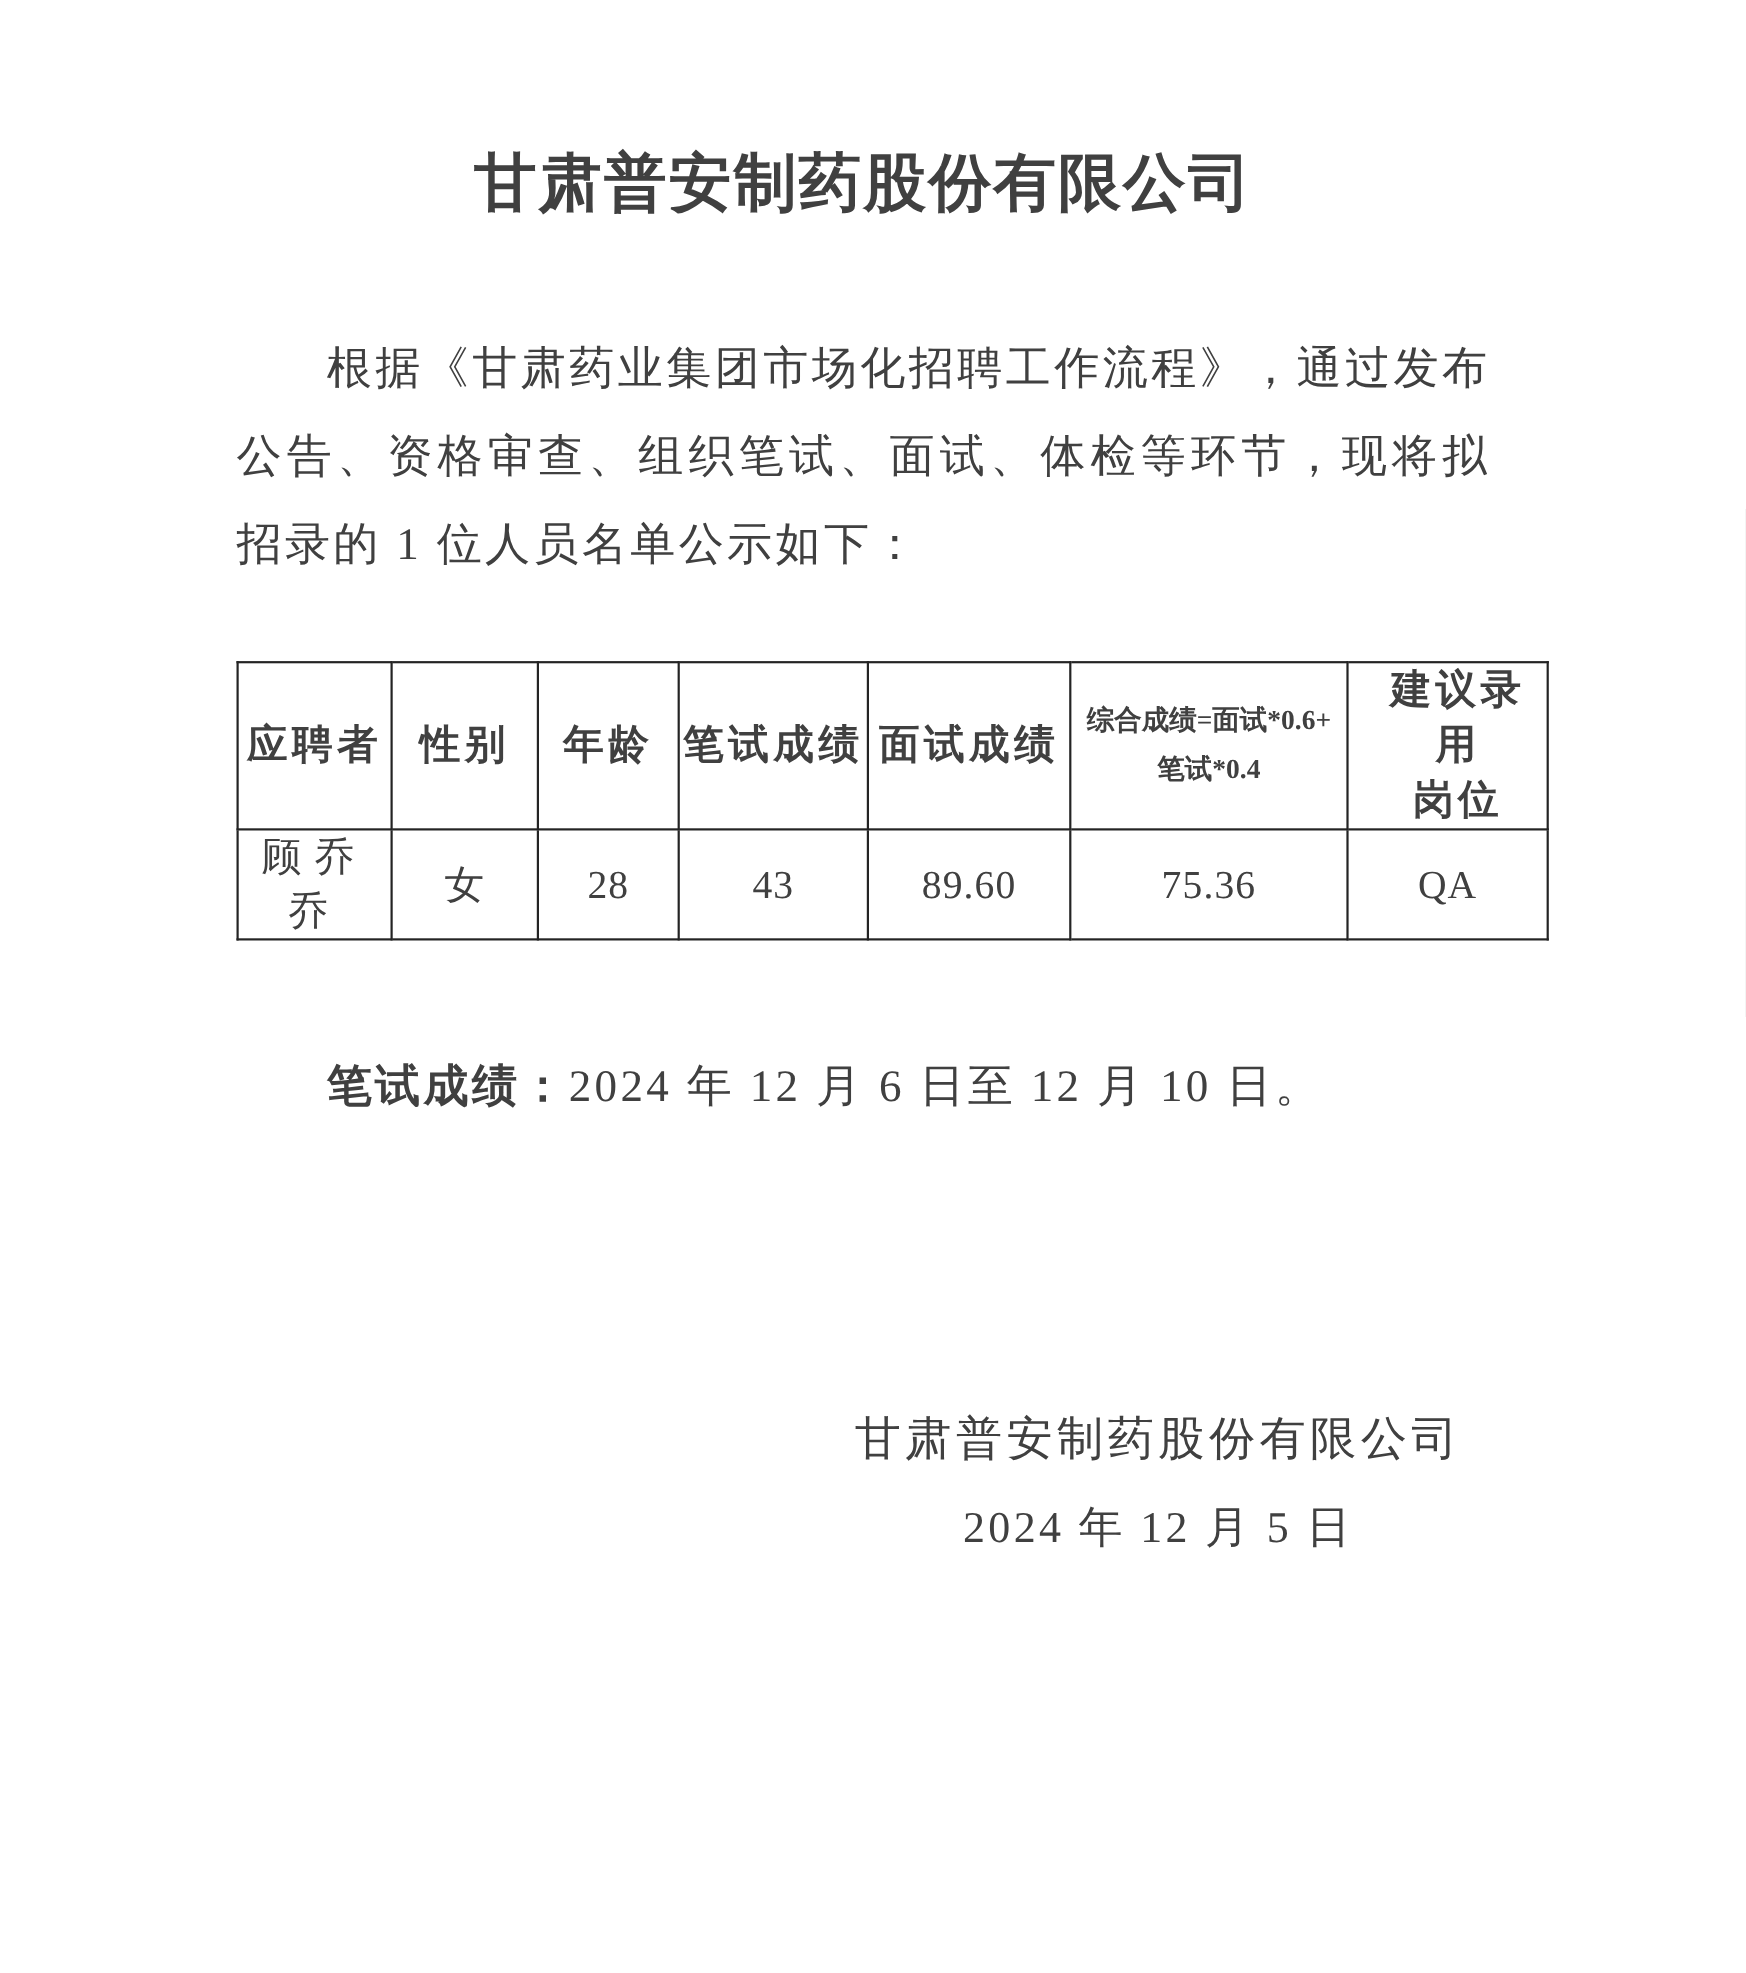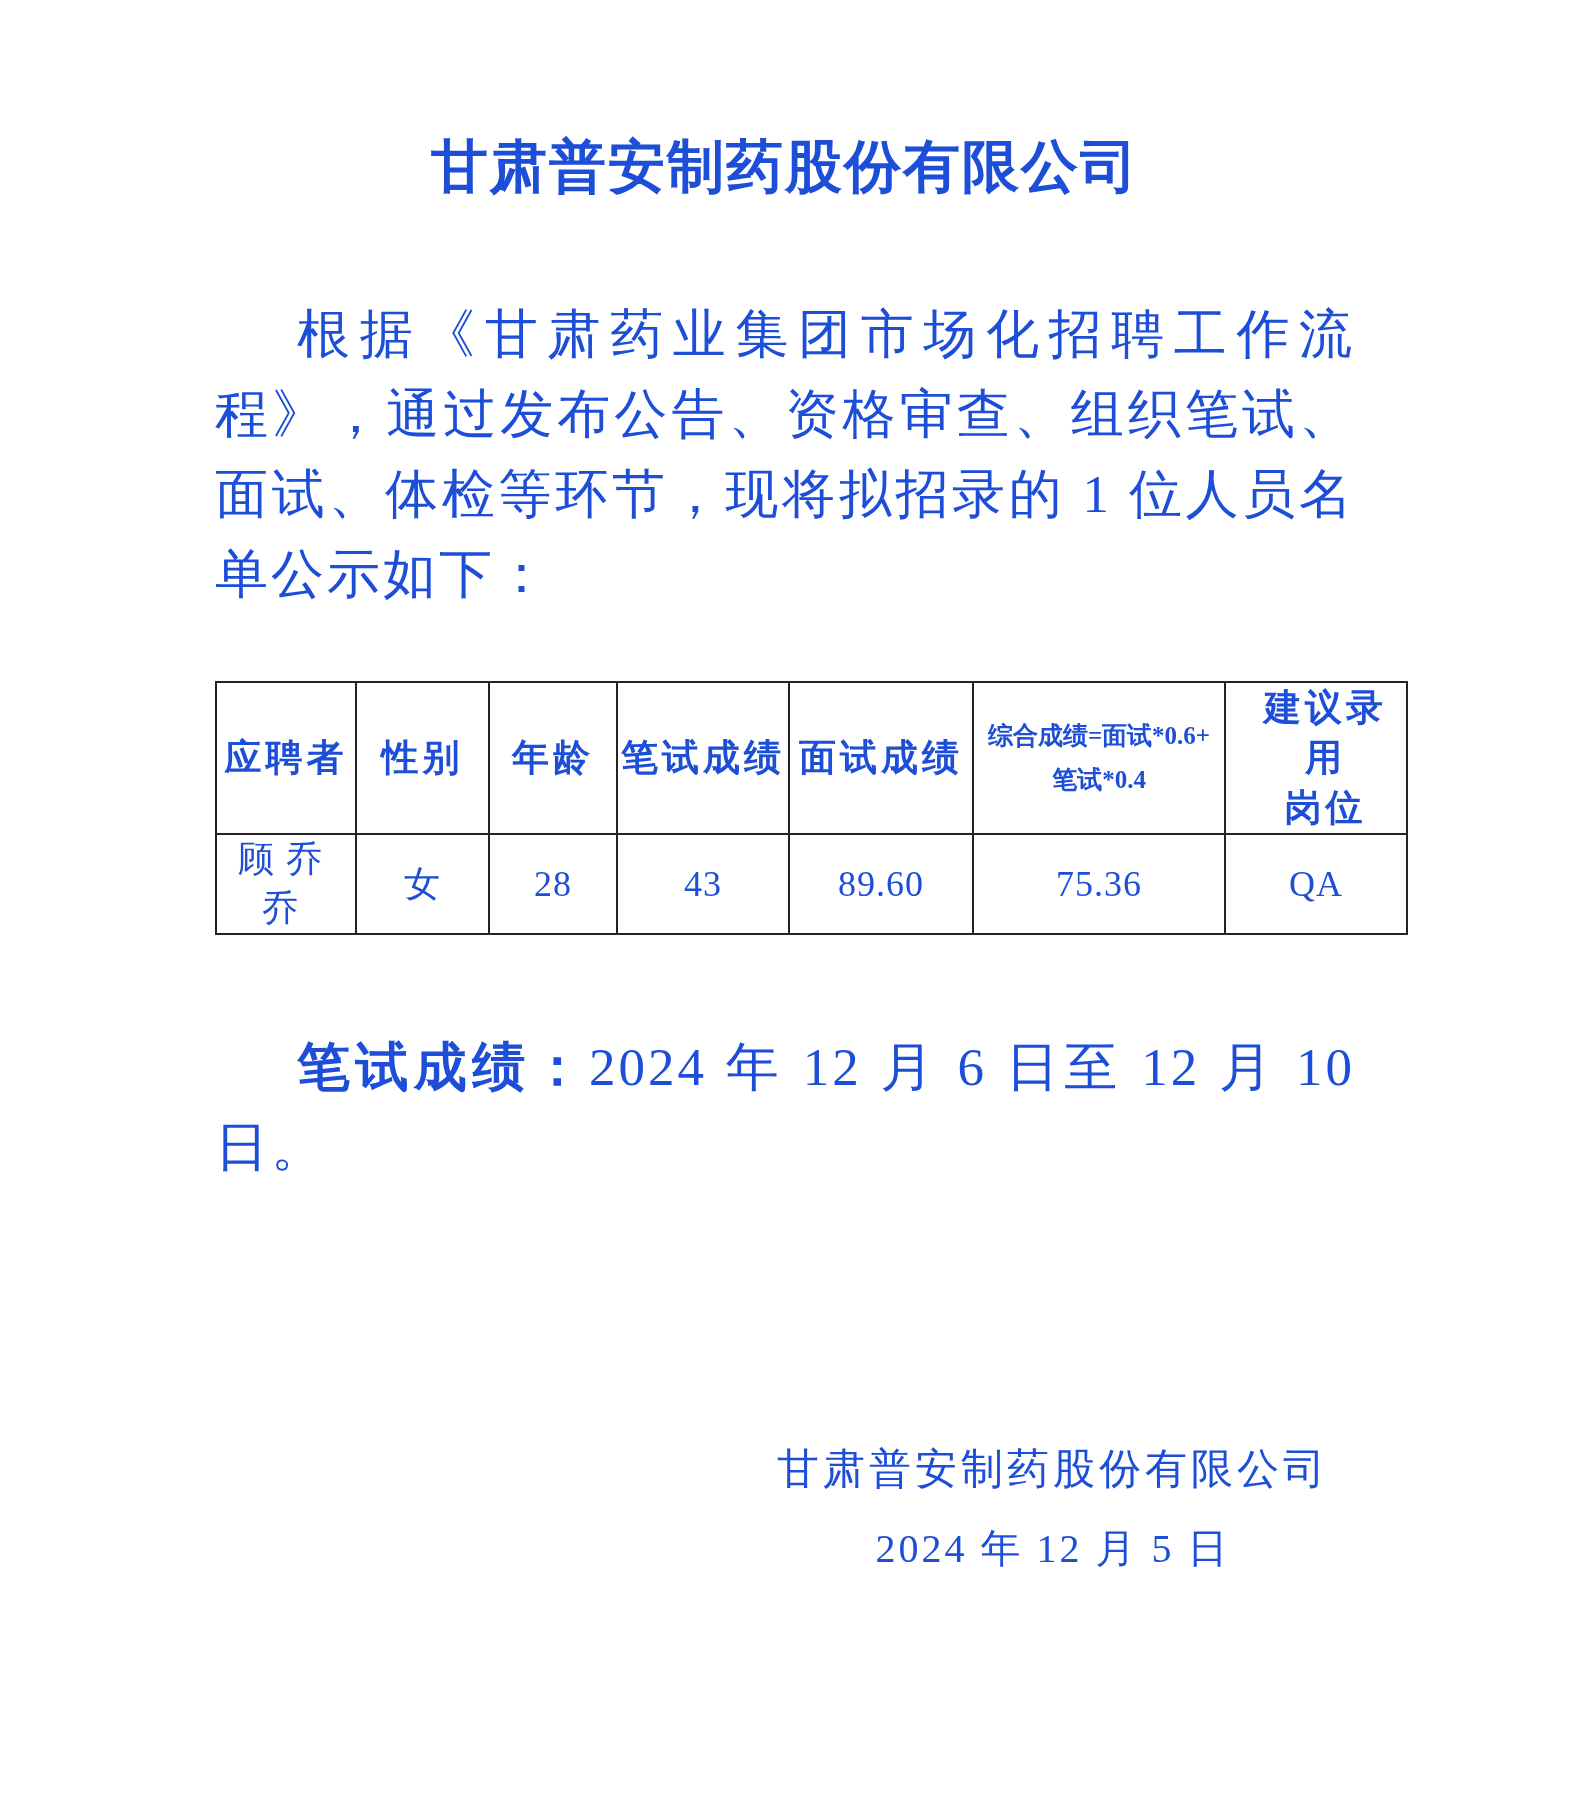--- a/index.html
+++ b/index.html
@@ -1,28 +1,28 @@
 <!DOCTYPE html>
 <html><head>
 <meta charset="utf-8">
 <style>
   html,body{margin:0;padding:0;background:#e9e9e9;}
   .page{
     position:relative;
     width:1587px;height:1794px;
     background:#ffffff;
-    color:#1d4ed8;
+    color:#404040;
     font-family:"Liberation Serif","DejaVu Serif",serif;
     box-sizing:border-box;
     padding:126px 232px 0 215px;
     overflow:hidden;
   }
   .title{margin:0;text-align:center;font-weight:700;font-size:57px;line-height:82px;letter-spacing:2px;}
   .title-line{display:block;}
-  .para{margin:0;font-size:53px;line-height:80px;letter-spacing:3px;text-align:justify;}
+  .para{margin:0;font-size:41px;line-height:80px;letter-spacing:3px;text-align:justify;}
   .indent{text-indent:82px;}
   .intro{margin-top:86px;}
   .pub{margin-top:92px;}
   .pub-label{font-weight:700;}
   table.candidates{
     border-collapse:collapse;
     table-layout:fixed;
     width:1191px;
     margin-top:67px;
   }

